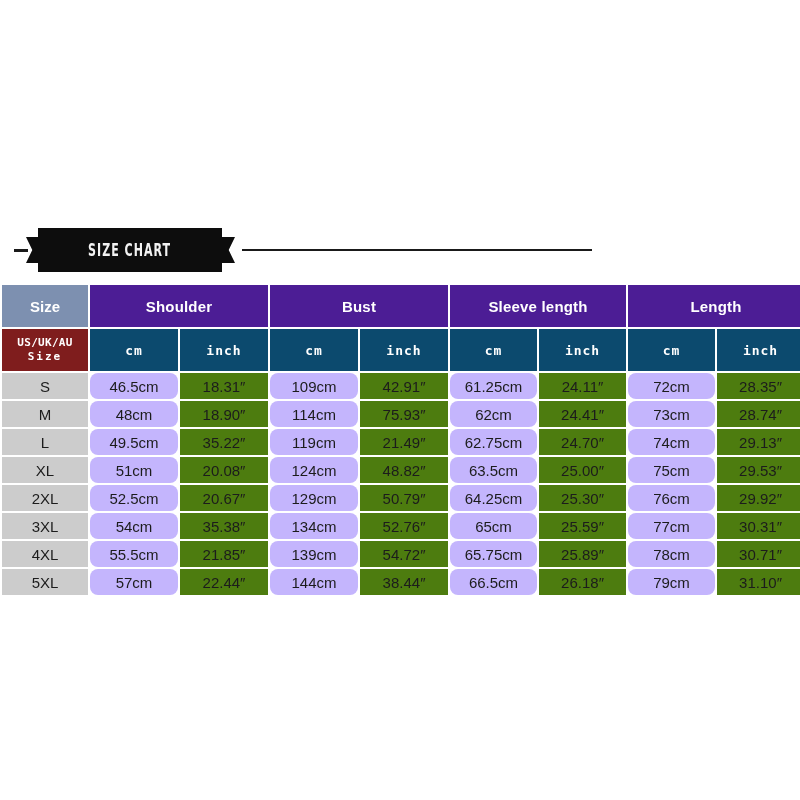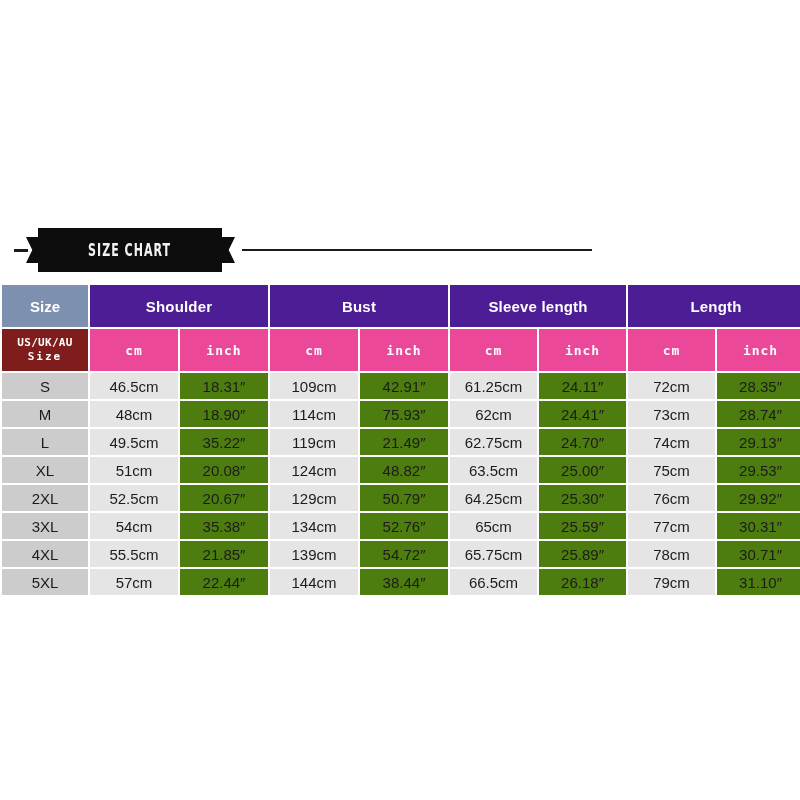--- a/index.html
+++ b/index.html
@@ -114,21 +114,21 @@
   }
   th.grp-size {
     background: #7d90b0;
     color: #ffffff;
     height: 42px;
     font-size: 15px;
     font-weight: 700;
   }
   
   th.unit {
-    background: #ec4899;
+    background: #0c4a6e;
     color: #ffffff;
     height: 42px;
     font-size: 13px;
     font-weight: 700;
     font-family: "DejaVu Sans Mono", "Liberation Mono", monospace;
     letter-spacing: 1px;
   }
   th.unit-size {
     background: #7f1d1d;
     color: #ffffff;
@@ -143,25 +143,26 @@
 
   
   td.c-size {
     background: #cccccc;
     color: #1c1c1c;
     height: 26px;
     font-size: 15px;
     font-weight: 400;
   }
   td.c-cm {
-    background: #e5e5e5;
+    background: #c4b5fd;
     color: #1c1c1c;
     height: 25px;
     font-size: 15px;
     font-weight: 400;
+    border-radius: 8px;
   }
   td.c-in {
     background: #4d7c0f;
     color: #1c1c1c;
     height: 26px;
     font-size: 15px;
     font-weight: 400;
   }
 </style>
 </head>

